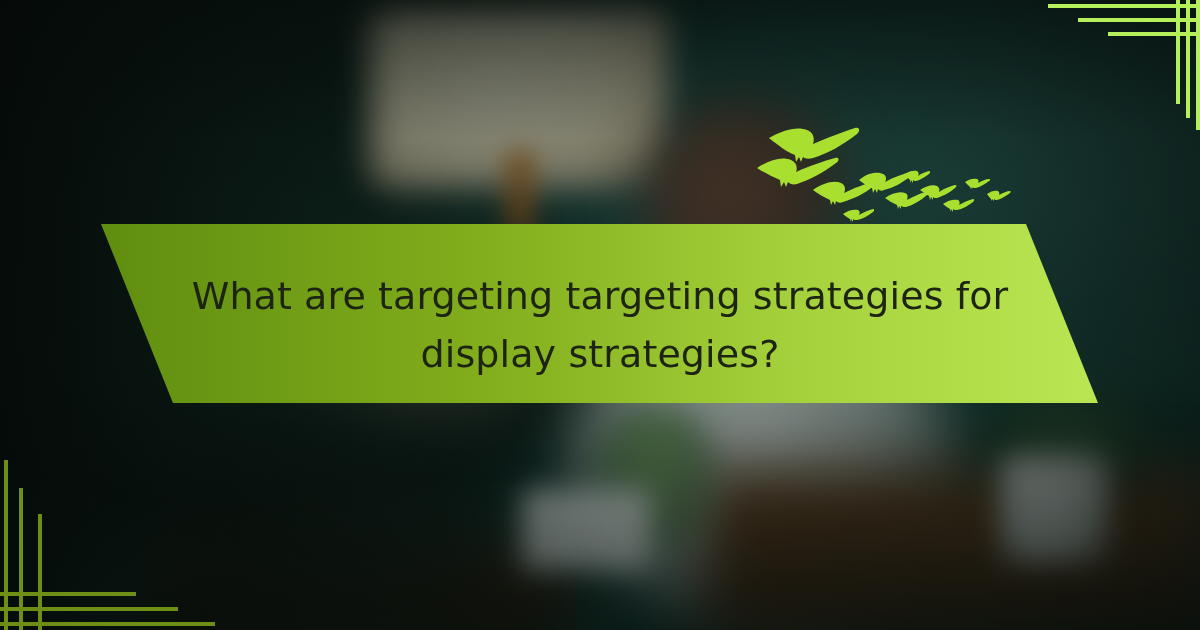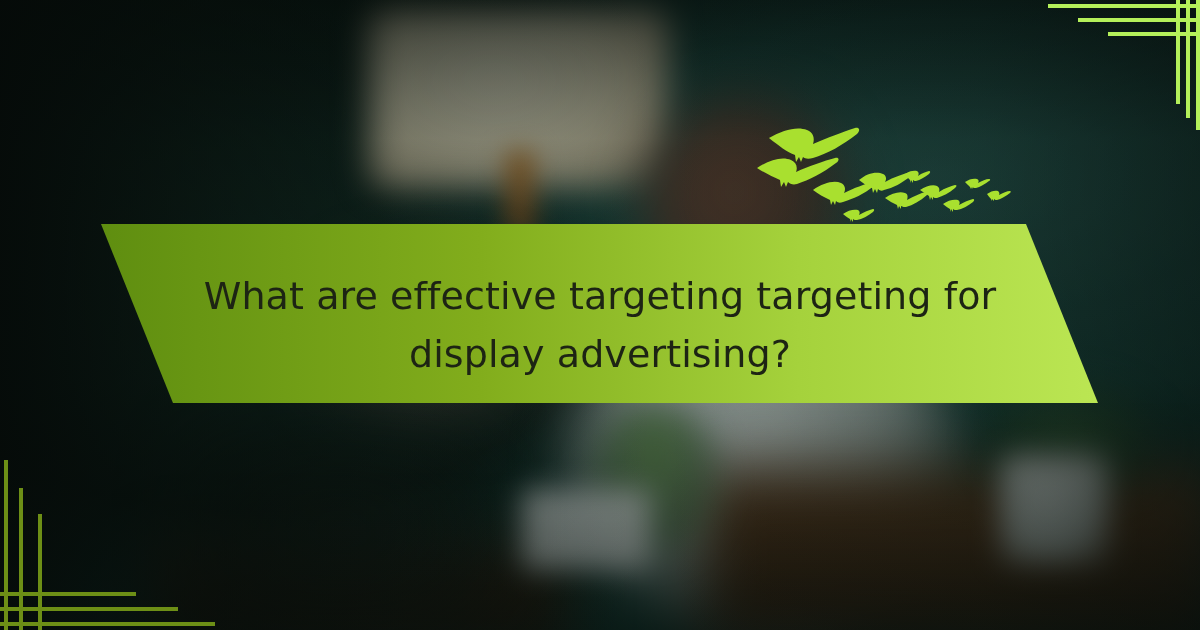--- a/index.html
+++ b/index.html
@@ -253,17 +253,17 @@
         <stop offset="0%" stop-color="#5f8e10"></stop>
         <stop offset="38%" stop-color="#82ad1c"></stop>
         <stop offset="70%" stop-color="#a5d23c"></stop>
         <stop offset="100%" stop-color="#bbe653"></stop>
       </linearGradient>
     </defs>
     <polygon class="banner-shape" points="101,224 1026,224 1098,403 173,403"></polygon>
   </svg>
 
   <div class="banner-text">
-    <div>What are effective targeting targeting for</div>
-    <div>display advertising?</div>
+    <div>What are targeting targeting strategies for</div>
+    <div>display strategies?</div>
   </div>
 
 </div>
 
 </body></html>

